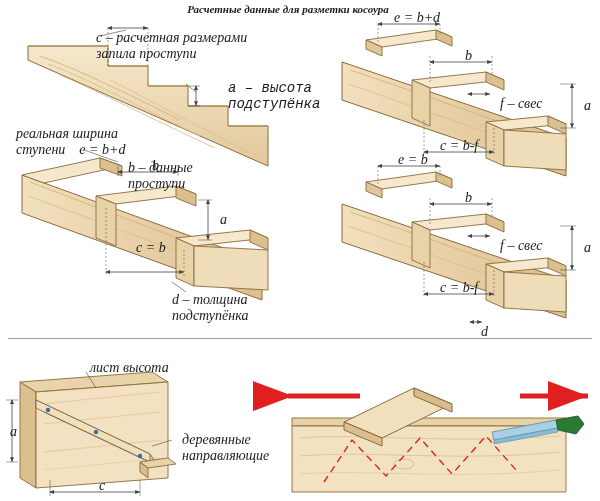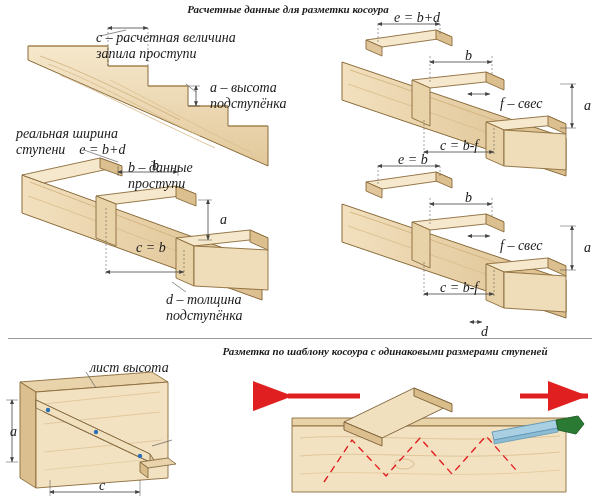--- a/index.html
+++ b/index.html
@@ -34,21 +34,20 @@
     background:#9a9a9a;
     height:1px;
   }
 </style>
 </head>
 <body>
 
 <div class="canvas">
 
   <div class="ttl" style="left:0;top:3px;width:576px;">Расчетные данные для разметки косоура</div>
-  <div class="ttl" style="left:170px;top:345px;width:430px;">Разметка по шаблону косоура с одинаковыми размерами ступеней</div>
 
   <div class="divider" style="left:8px;top:338px;width:584px;"></div>
 
   <svg width="600" height="501" viewBox="0 0 600 501">
     <defs>
       <linearGradient id="gw" x1="0" y1="0" x2="0" y2="1">
         <stop offset="0%" stop-color="#f6e8cc"></stop>
         <stop offset="100%" stop-color="#e2c89a"></stop>
       </linearGradient>
       <linearGradient id="gw2" x1="0" y1="0" x2="1" y2="0">
@@ -254,45 +253,47 @@
       <path d="M414,388 L452,404 L452,412 L414,396 Z" fill="#d8bc8a" stroke="#7a5f35" stroke-width="0.9"></path>
 
       <polyline points="324,482 352,440 386,476 420,438 452,474 486,436 516,470" fill="none" stroke="#e02020" stroke-width="1.4" stroke-dasharray="7,5"></polyline>
 
       <path d="M492,432 L556,420 L558,428 L494,440 Z" fill="#a9cfe2" stroke="#5f93b2" stroke-width="0.9"></path>
       <path d="M494,440 L558,428 L558,432 L494,444 Z" fill="#8bbcd4" stroke="#5f93b2" stroke-width="0.7"></path>
       <path d="M556,420 L578,416 L584,424 L576,434 L558,430 Z" fill="#2a7a33" stroke="#1d5a24" stroke-width="0.9"></path>
     </g>
   </svg>
 
-  <div class="lbl" style="left:88px;top:30px;">c – расчетная величина
+  <div class="lbl" style="left:88px;top:30px;">c – расчетная размерами
 запила проступи</div>
-  <div class="lbl" style="left:202px;top:80px;">a – высота
+  <div class="lbl" style="left:220px;top:80px;font-family:Liberation Mono, monospace;">a – высота
 подступёнка</div>
   <div class="lbl" style="left:8px;top:126px;">реальная ширина
 ступени    e = b+d</div>
   <div class="lbl" style="left:120px;top:160px;">b – данные
 проступи</div>
-  <div class="lbl" style="left:158px;top:292px;">d – толщина
+  <div class="lbl" style="left:164px;top:292px;">d – толщина
 подступёнка</div>
 
   <div class="lbl" style="left:212px;top:212px;">a</div>
   <div class="lbl" style="left:144px;top:158px;">b</div>
   <div class="lbl" style="left:128px;top:240px;">c = b</div>
 
   <div class="lbl" style="left:386px;top:10px;">e = b+d</div>
   <div class="lbl" style="left:457px;top:48px;">b</div>
   <div class="lbl" style="left:492px;top:96px;">f – свес</div>
   <div class="lbl" style="left:576px;top:98px;">a</div>
   <div class="lbl" style="left:432px;top:138px;">c = b-f</div>
 
   <div class="lbl" style="left:390px;top:152px;">e = b</div>
   <div class="lbl" style="left:457px;top:190px;">b</div>
   <div class="lbl" style="left:492px;top:238px;">f – свес</div>
   <div class="lbl" style="left:576px;top:240px;">a</div>
   <div class="lbl" style="left:432px;top:280px;">c = b-f</div>
   <div class="lbl" style="left:473px;top:324px;">d</div>
 
   <div class="lbl" style="left:82px;top:360px;">лист высота</div>
+  <div class="lbl" style="left:174px;top:432px;">деревянные
+направляющие</div>
   <div class="lbl" style="left:2px;top:424px;">a</div>
   <div class="lbl" style="left:91px;top:478px;">c</div>
 
 </div>
 
 </body></html>

